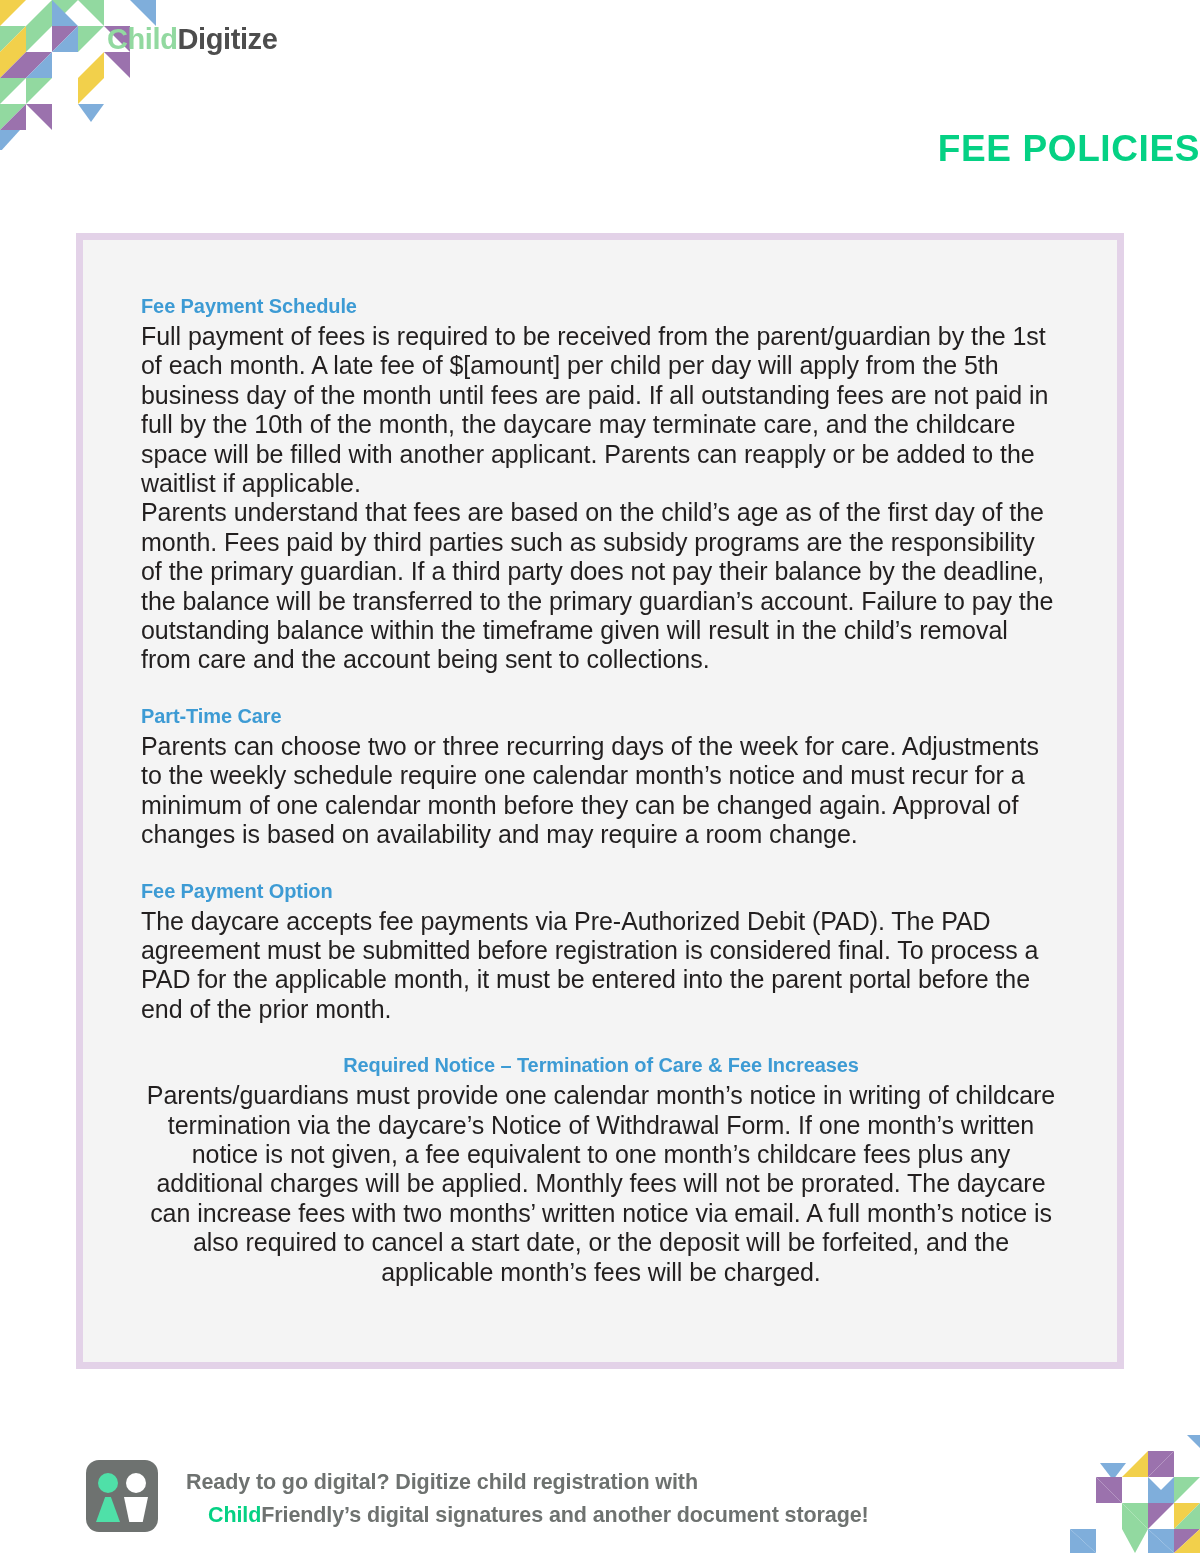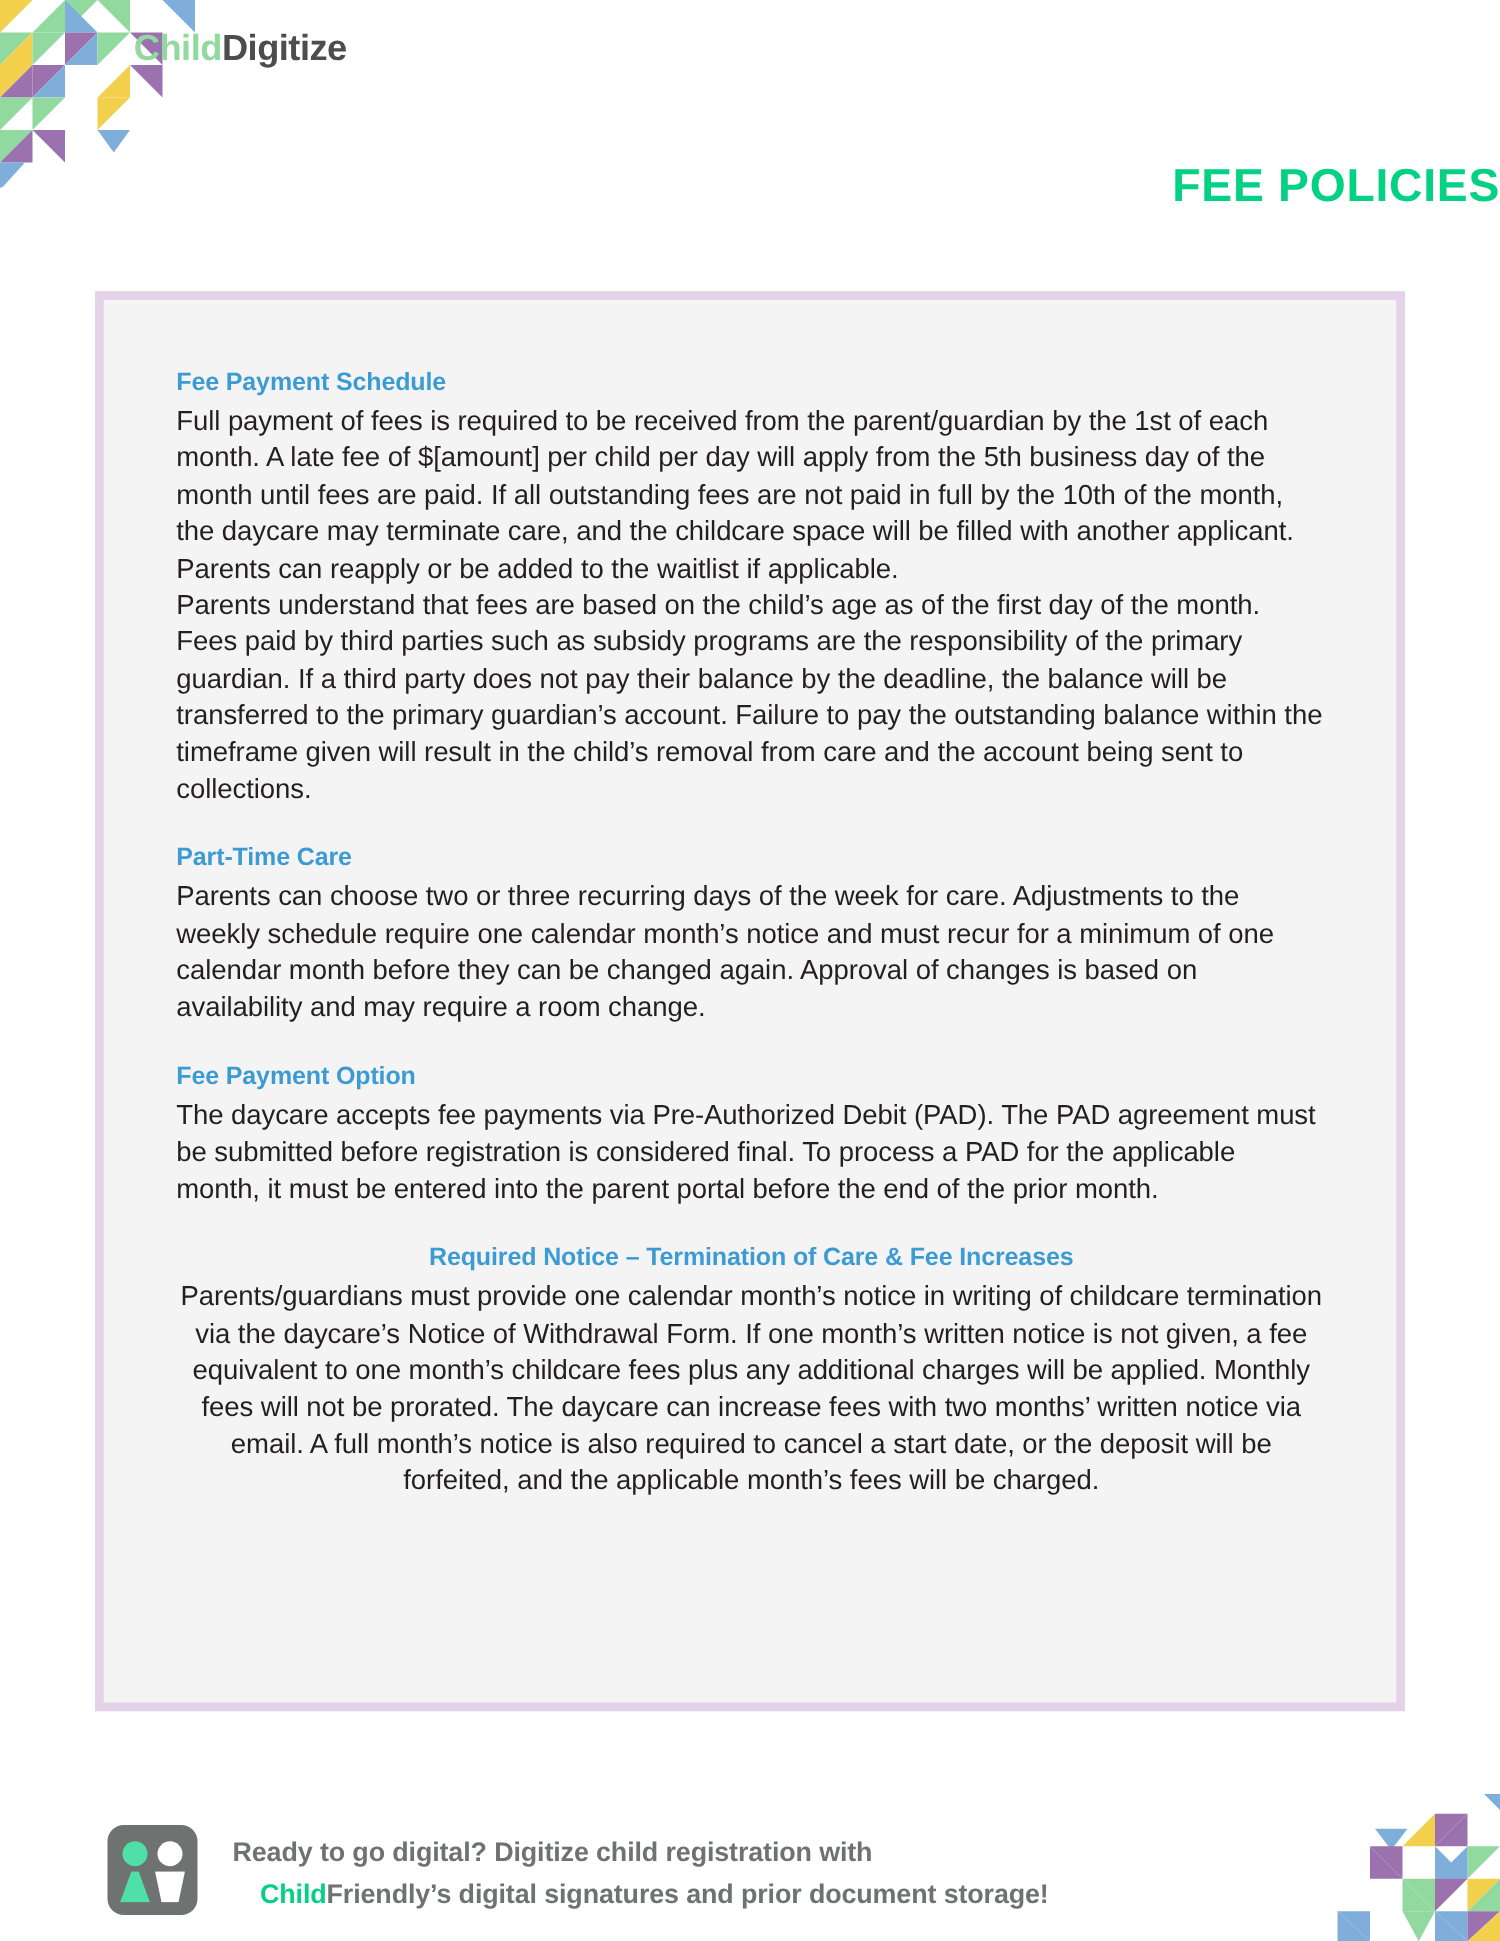--- a/index.html
+++ b/index.html
@@ -65,21 +65,21 @@
   h2.sec-title {
     margin: 0 0 3px 0;
     font-size: 20px;
     font-weight: bold;
     color: #3D9BD4;
     letter-spacing: -0.1px;
     line-height: 1.25;
   }
   p.sec-body {
     margin: 0;
-    font-size: 22px;
+    font-size: 25px;
     line-height: 29.4px;
     color: #221f1f;
     letter-spacing: -0.05px;
   }
   p.sec-body + p.sec-body { margin-top: 0; }
 
   
   .footer {
     position: absolute;
     left: 0; top: 1432px;
@@ -213,21 +213,21 @@
 
   <div class="footer">
     <div class="footer-icon">
       <div class="fig-head head-green"></div>
       <div class="fig-body body-green"></div>
       <div class="fig-head head-white"></div>
       <div class="fig-body body-white"></div>
     </div>
     <div class="footer-text">
       <div>Ready to go digital? Digitize child registration with</div>
-      <div class="footer-line2"><span class="fx-child">Child</span><span>Friendly’s digital signatures and prior document storage!</span></div>
+      <div class="footer-line2"><span class="fx-child">Child</span><span>Friendly’s digital signatures and another document storage!</span></div>
     </div>
   </div>
 
   <div class="deco deco-br">
     <svg width="135" height="118" viewBox="0 0 135 118">
 
       <polygon points="122,0 135,0 135,13" fill="#7FAEDB"></polygon>
       <polygon points="35,28 61,28 48,45" fill="#7FAEDB"></polygon>
 
       <polygon points="83,16 109,16 83,42" fill="#9B72AD"></polygon>

